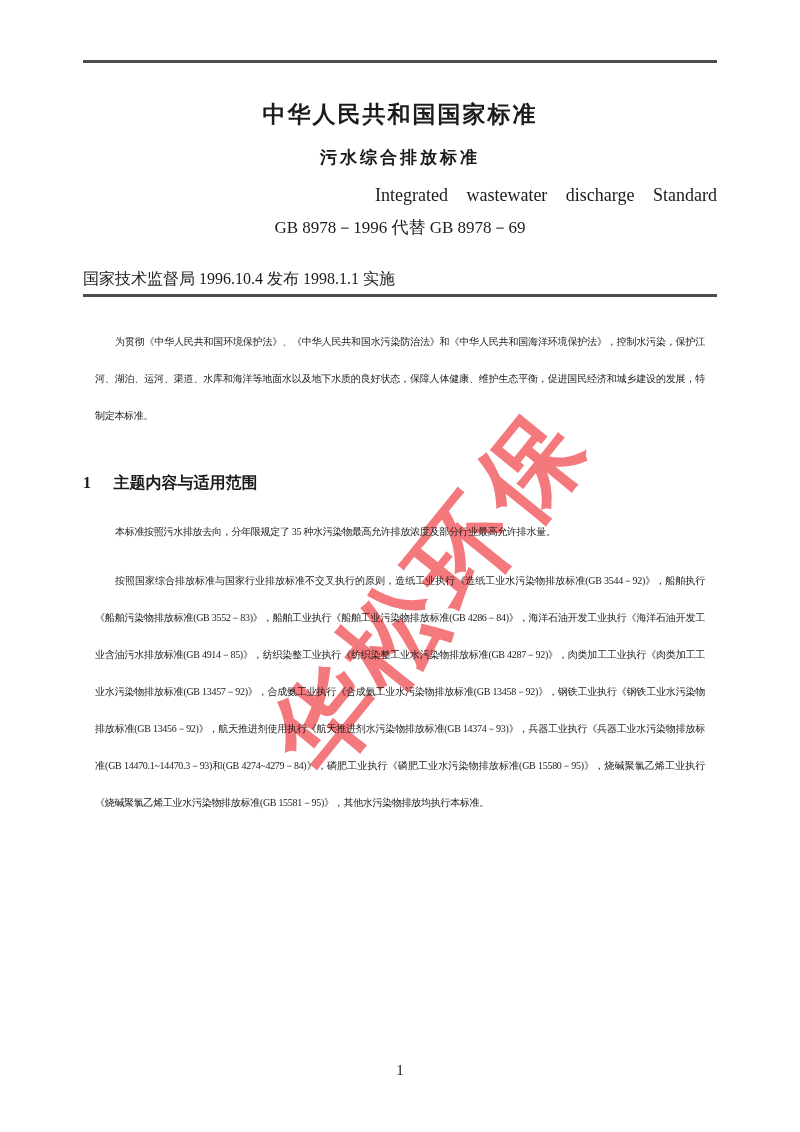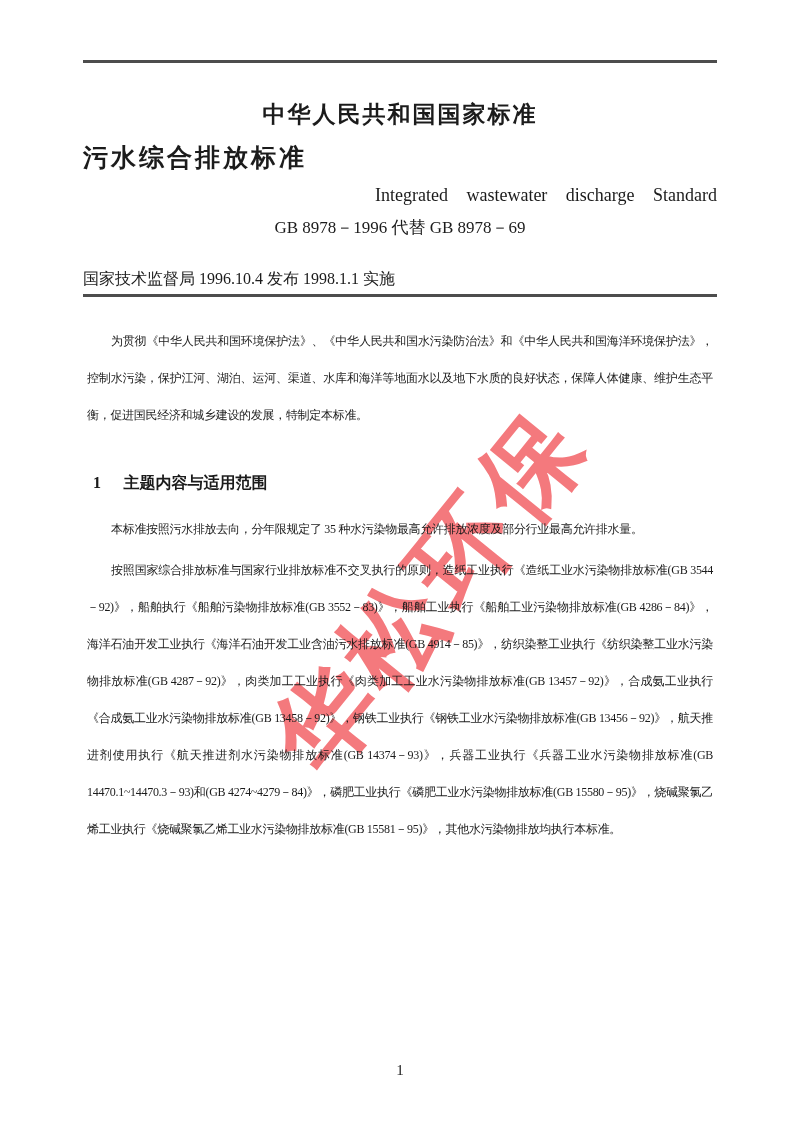--- a/index.html
+++ b/index.html
@@ -45,22 +45,23 @@
   .rule-bottom { margin-top: 4px; }
   .title-cn {
     text-align: center;
     font-weight: bold;
     font-size: 23px;
     line-height: 30px;
     margin-top: 37px;
     letter-spacing: 2px;
   }
   .subtitle-cn {
+    text-align: center;
     font-weight: bold;
-    font-size: 25px;
+    font-size: 17px;
     line-height: 30px;
     margin-top: 13px;
     letter-spacing: 3px;
   }
   .title-en {
     text-align: right;
     font-size: 18px;
     line-height: 24px;
     margin-top: 10px;
     word-spacing: 14px;
@@ -71,32 +72,32 @@
     line-height: 24px;
     margin-top: 9px;
   }
   .issue-line {
     text-align: left;
     font-size: 16px;
     line-height: 22px;
     margin-top: 28px;
   }
   .para {
-    font-size: 12px;
+    font-size: 10px;
     line-height: 37px;
     text-align: justify;
     text-indent: 2em;
     letter-spacing: -0.3px;
-    margin: 4px;
+    margin: 12px;
   }
   .preamble { margin-top: 26px; }
   .heading {
     font-size: 16px;
     line-height: 37px;
-    margin: 10px;
+    margin: 0;
   }
   .heading-l1 {
     font-weight: bold;
     margin-top: 30px;
   }
   .heading .num { margin-right: 1.2em; }
   .heading-l1 .num { margin-right: 1.4em; }
   #page-number {
     position: absolute;
     left: 0;

